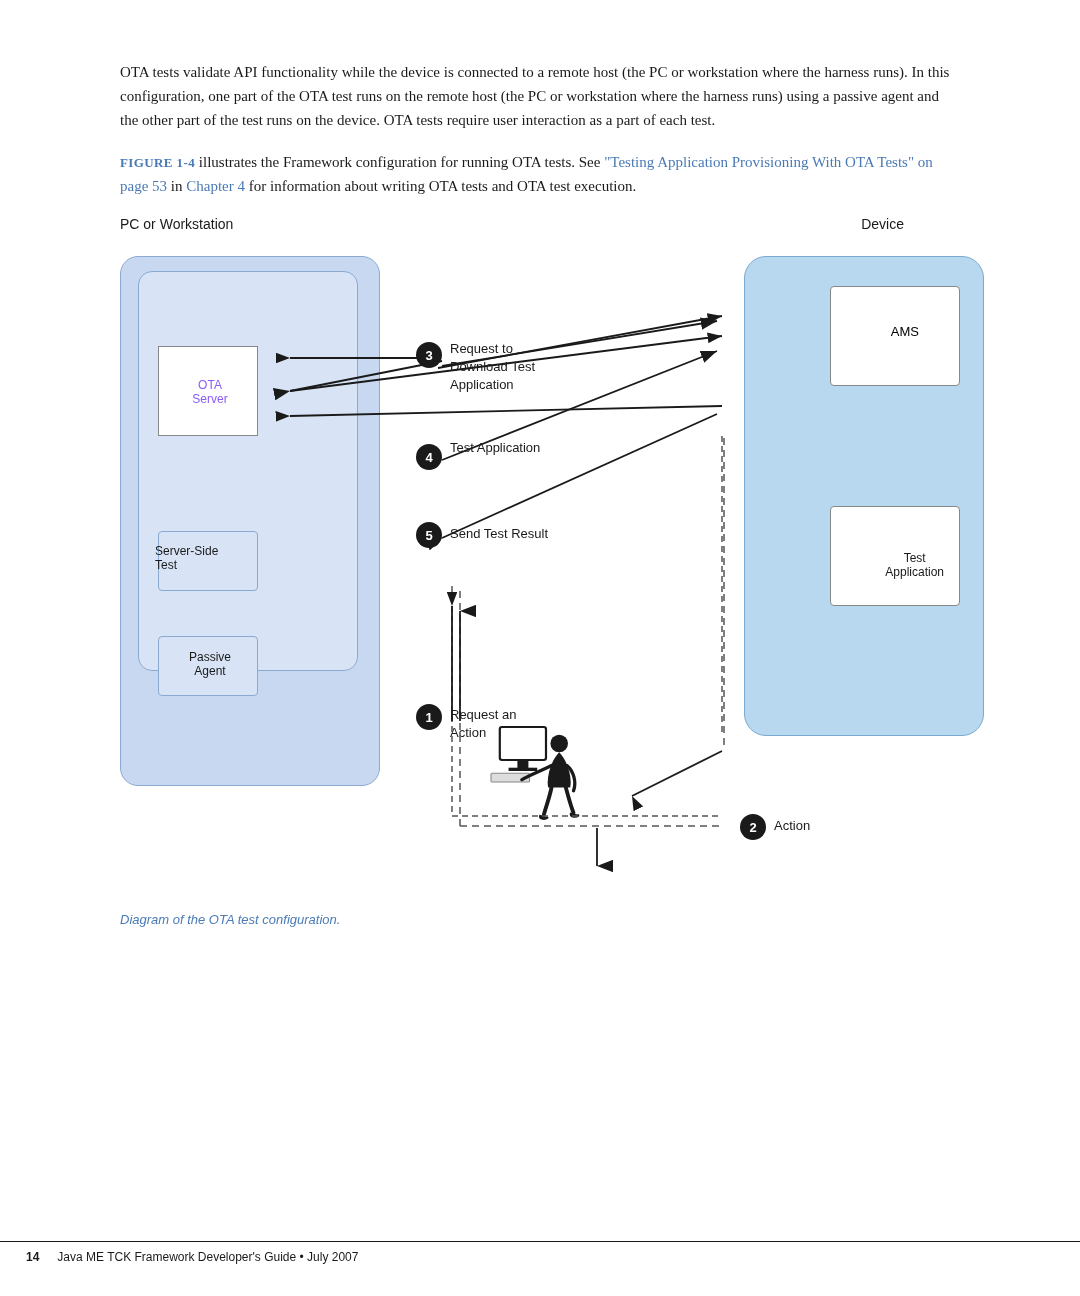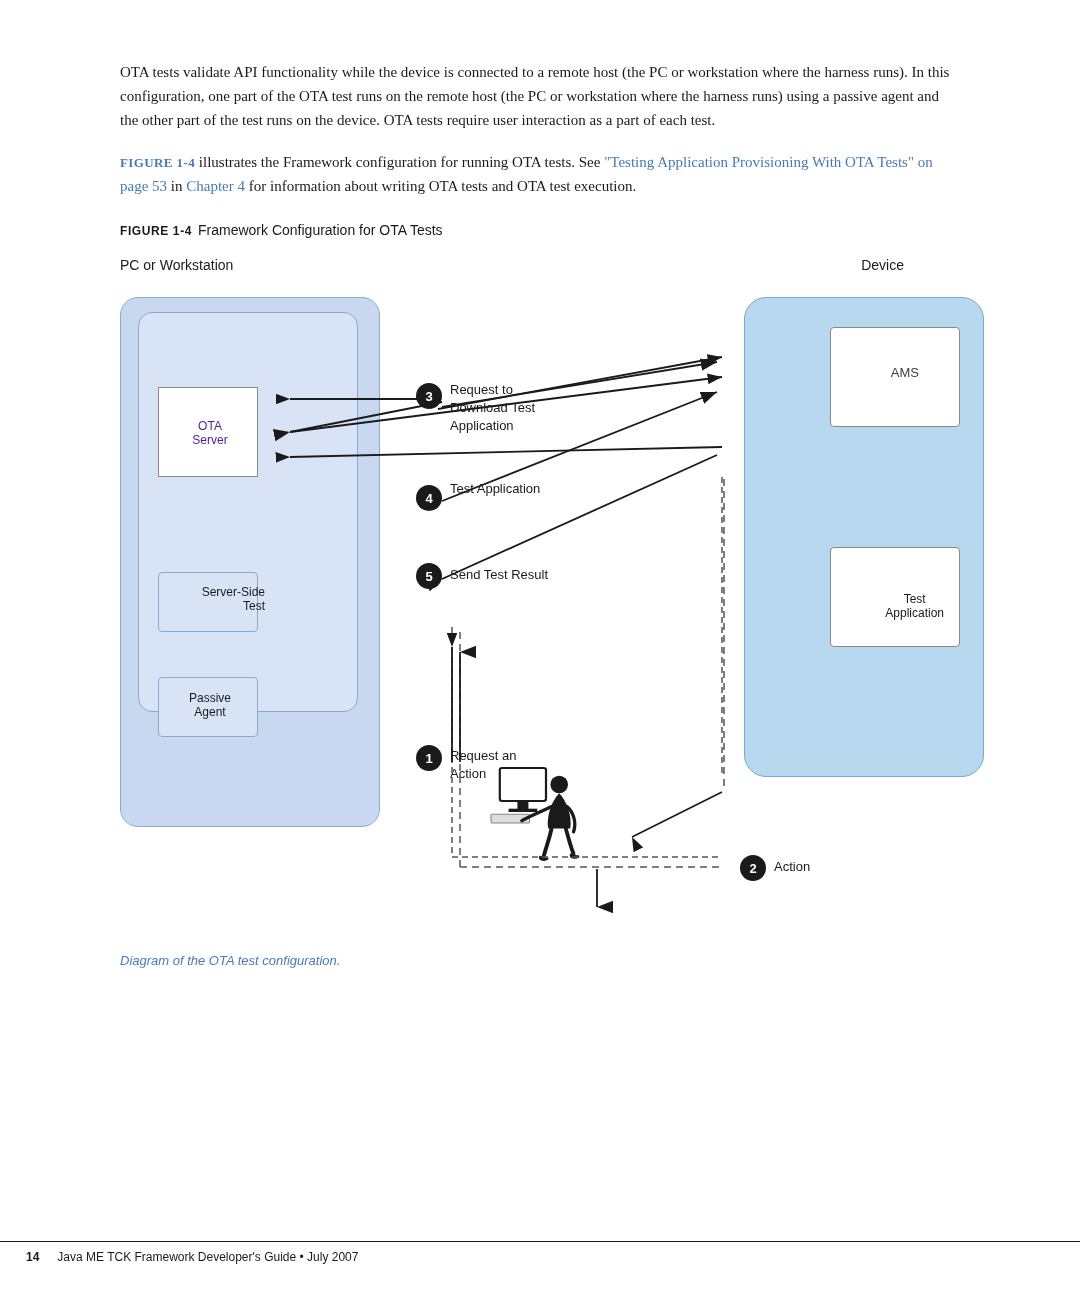--- a/index.html
+++ b/index.html
@@ -108,41 +108,41 @@
       background: #fff;
       border: 1.5px solid #888;
     }
     .ota-label {
       position: absolute;
       left: 52px;
       top: 165px;
       font-family: Arial, sans-serif;
       font-size: 12px;
       text-align: center;
-      color: #4c1d95;
+      color: #8b5cf6;
     }
     
     .sst-box {
       position: absolute;
       left: 38px;
       top: 315px;
       width: 100px;
       height: 60px;
       background: #d8e4f5;
       border: 1.5px solid #8aaad0;
       border-radius: 4px;
     }
     .sst-label {
       position: absolute;
       left: 35px;
       top: 328px;
       font-family: Arial, sans-serif;
       font-size: 12px;
       color: #1a1a1a;
-      text-align: right;
+      text-align: left;
       width: 110px;
     }
     
     .pa-box {
       position: absolute;
       left: 38px;
       top: 420px;
       width: 100px;
       height: 60px;
       background: #d8e4f5;
@@ -188,21 +188,21 @@
       background: #fff;
       border: 1.5px solid #888;
       border-radius: 4px;
     }
     .ams-label {
       position: absolute;
       right: 65px;
       top: 108px;
       font-family: Arial, sans-serif;
       font-size: 13px;
-      color: #404040;
+      color: #000000;
     }
     
     .ta-box {
       position: absolute;
       right: 24px;
       top: 290px;
       width: 130px;
       height: 100px;
       background: #fff;
       border: 1.5px solid #888;
@@ -299,23 +299,20 @@
 <body>
 
 <div class="page">
 
   <p class="body-text">OTA tests validate API functionality while the device is connected to a remote host (the PC or workstation where the harness runs). In this configuration, one part of the OTA test runs on the remote host (the PC or workstation where the harness runs) using a passive agent and the other part of the test runs on the device. OTA tests require user interaction as a part of each test.</p>
 
   <p class="body-text">
     <span class="figure-ref">FIGURE 1-4</span><span> illustrates the Framework configuration for running OTA tests. See </span><a class="link-blue" href="#">"Testing Application Provisioning With OTA Tests" on page 53</a><span> in </span><a class="link-blue" href="#">Chapter 4</a><span> for information about writing OTA tests and OTA test execution.</span>
   </p>
 
-  <div class="figure-caption">
-    <span class="figure-caption-label">FIGURE 1-4</span><span class="figure-caption-text">Framework Configuration for OTA Tests</span>
-  </div>
 
   <div class="diagram-container">
 
     <div class="pc-label">PC or Workstation</div>
 
     <div class="pc-box"></div>
 
     <div class="jt-label">JavaTest Harness</div>
     <div class="jt-box"></div>
 

